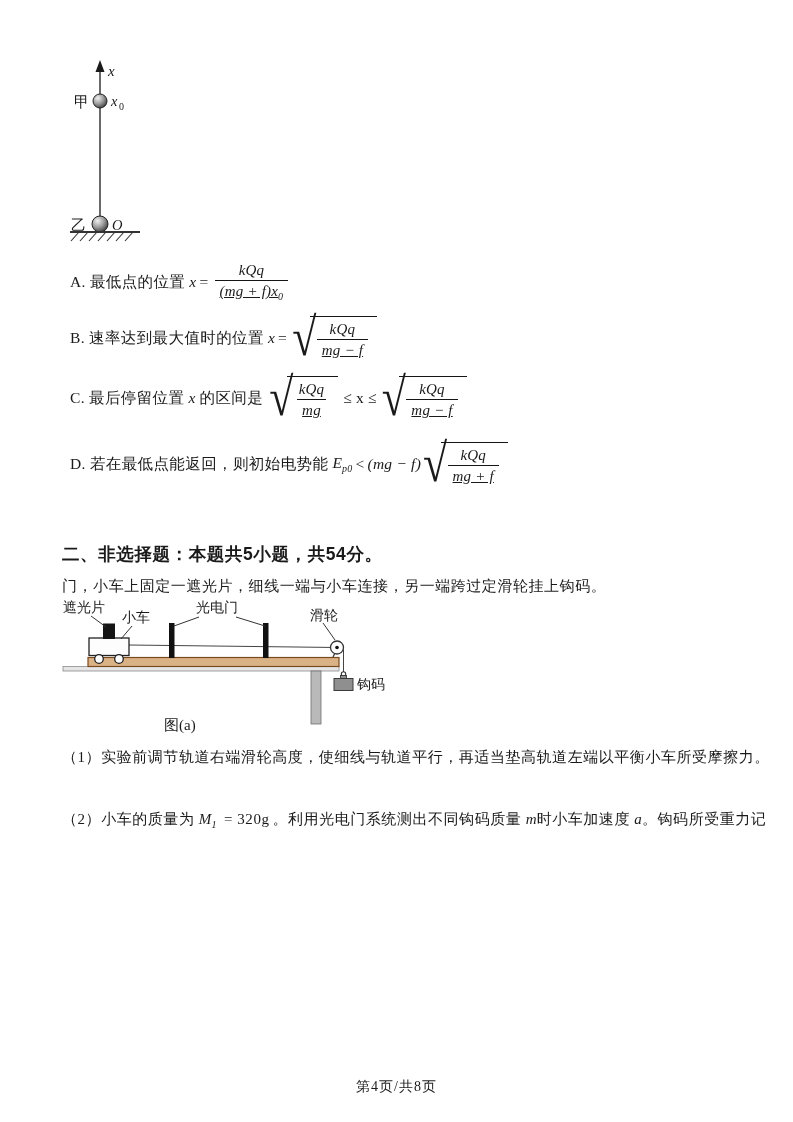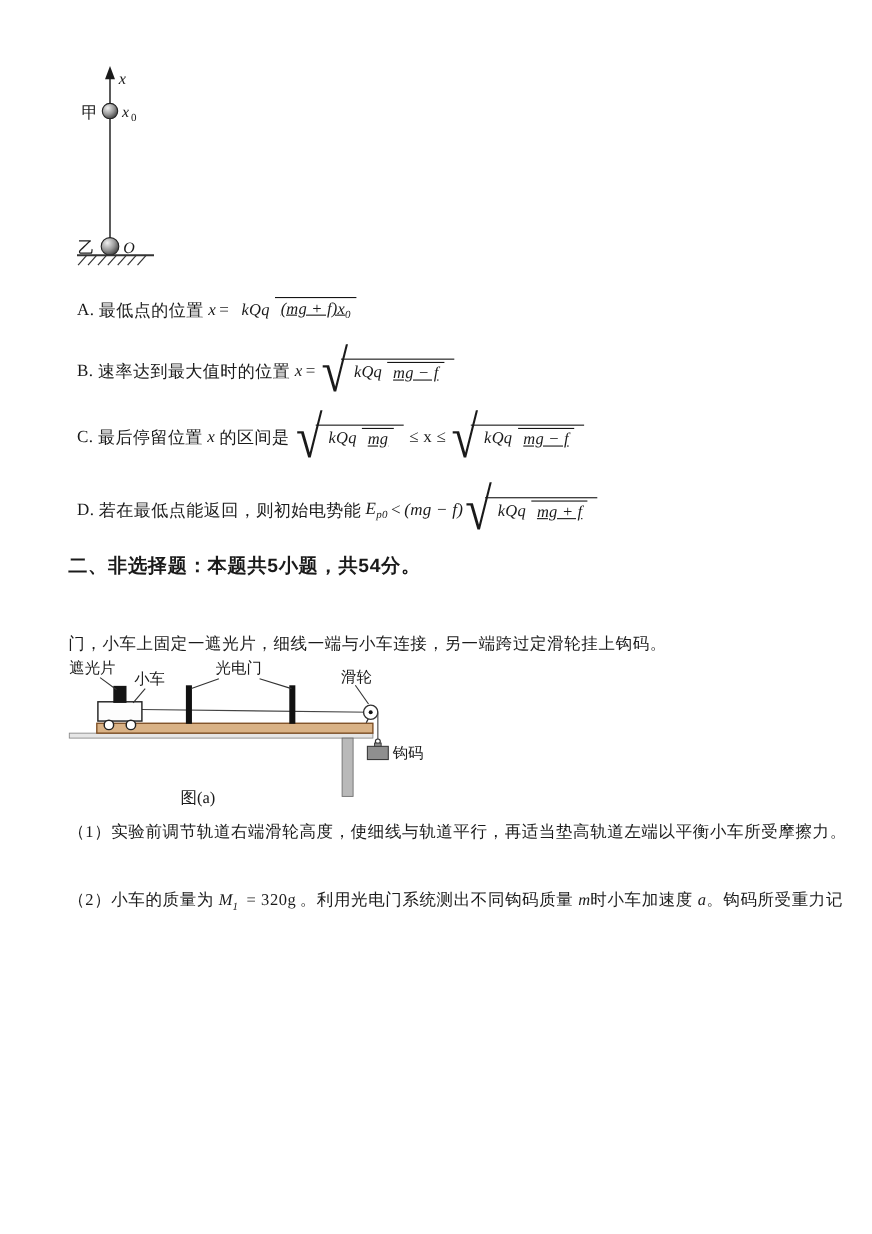--- a/index.html
+++ b/index.html
@@ -2,28 +2,28 @@
 <html><head>
 <meta charset="utf-8">
 <style>
   html,body{margin:0;padding:0;background:#9a9a9a;}
   .page{
     position:relative;width:793px;height:1122px;margin:0 auto;background:#ffffff;
     font-family:"Liberation Serif","DejaVu Serif",serif;color:#1a1a1a;overflow:hidden;
   }
   .para{position:absolute;left:62px;font-size:15px;letter-spacing:0.55px;white-space:nowrap;line-height:22px;}
   .heading{position:absolute;left:62px;font-family:"Liberation Sans","DejaVu Sans",sans-serif;
-    font-weight:700;font-size:17.5px;letter-spacing:0.6px;white-space:nowrap;}
+    font-weight:700;font-size:17.5px;letter-spacing:0.6px;white-space:nowrap;margin-top:40px;}
   .opt{position:absolute;left:70px;height:52px;display:flex;align-items:center;font-size:15.5px;
     letter-spacing:0.4px;white-space:nowrap;}
   .opt .cn{margin-right:4px;}
   .v{font-style:italic;font-family:"Liberation Serif","DejaVu Serif",serif;letter-spacing:0.2px;}
   .op{font-style:normal;padding:0 3px;}
   sub{font-size:10px;letter-spacing:0;}
-  .frac{display:inline-flex;flex-direction:row;align-items:center;line-height:1.35;font-size:15px;margin:0 3px;}
+  .frac{display:inline-flex;flex-direction:column;align-items:center;line-height:1.35;font-size:15px;margin:0 3px;}
   .frac .num{padding:0 5px;}
   .frac .den{border-top:1.4px solid #151515;padding:0 5px;text-decoration:underline;}
   .sqrt{display:inline-flex;align-items:center;margin:0 2px;}
   .rad{font-style:normal;font-size:44px;line-height:0.8;transform:scaleY(1.22);transform-origin:center;
     margin-right:-7px;font-weight:400;}
   .sqrt-body{border-top:1.6px solid #151515;padding:2px 6px 0 4px;display:inline-flex;align-items:center;}
   .footer{position:absolute;top:1078px;left:0;width:100%;text-align:center;font-size:14px;letter-spacing:1px;}
   svg text{font-family:"Liberation Serif","DejaVu Serif",serif;fill:#1a1a1a;}
 </style>
 </head>
@@ -181,14 +181,15 @@
   <div class="para" style="top:746px;">（1）实验前调节轨道右端滑轮高度，使细线与轨道平行，再适当垫高轨道左端以平衡小车所受摩擦力。</div>
 
   <div class="para" style="top:808px;">
     <span class="cn">（2）小车的质量为</span><span> <span class="v">M</span><sub class="v">1</sub></span>
     <span class="op">= 320g</span><span class="cn">。利用光电门系统测出不同钩码质量</span>
     <span class="v">m</span><span class="cn">时小车加速度</span>
     <span class="v">a</span><span class="cn">。钩码所受重力记</span>
   </div>
 
 
+  <div class="footer">第4页/共8页</div>
 
 </div>
 
 </body></html>

